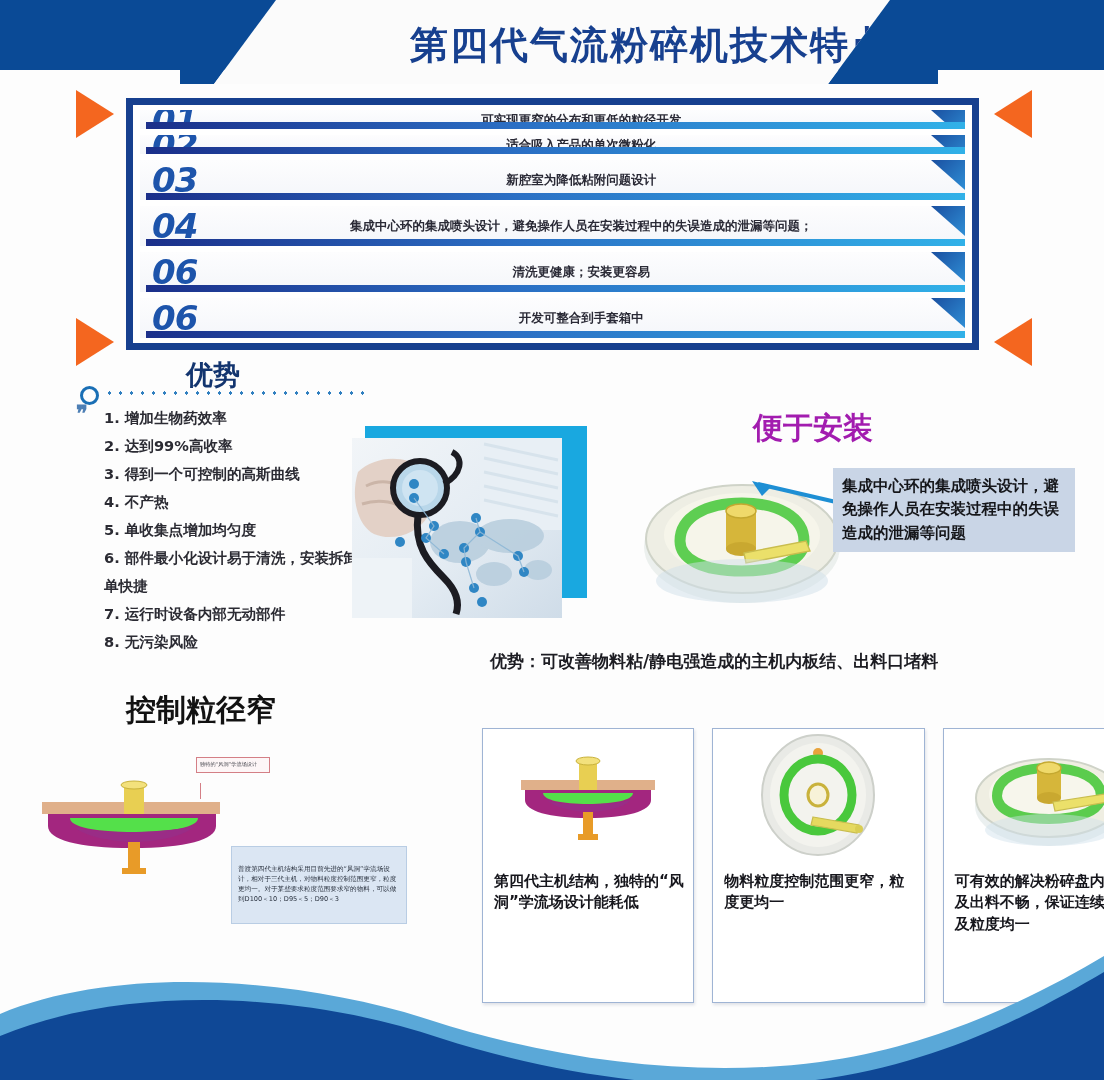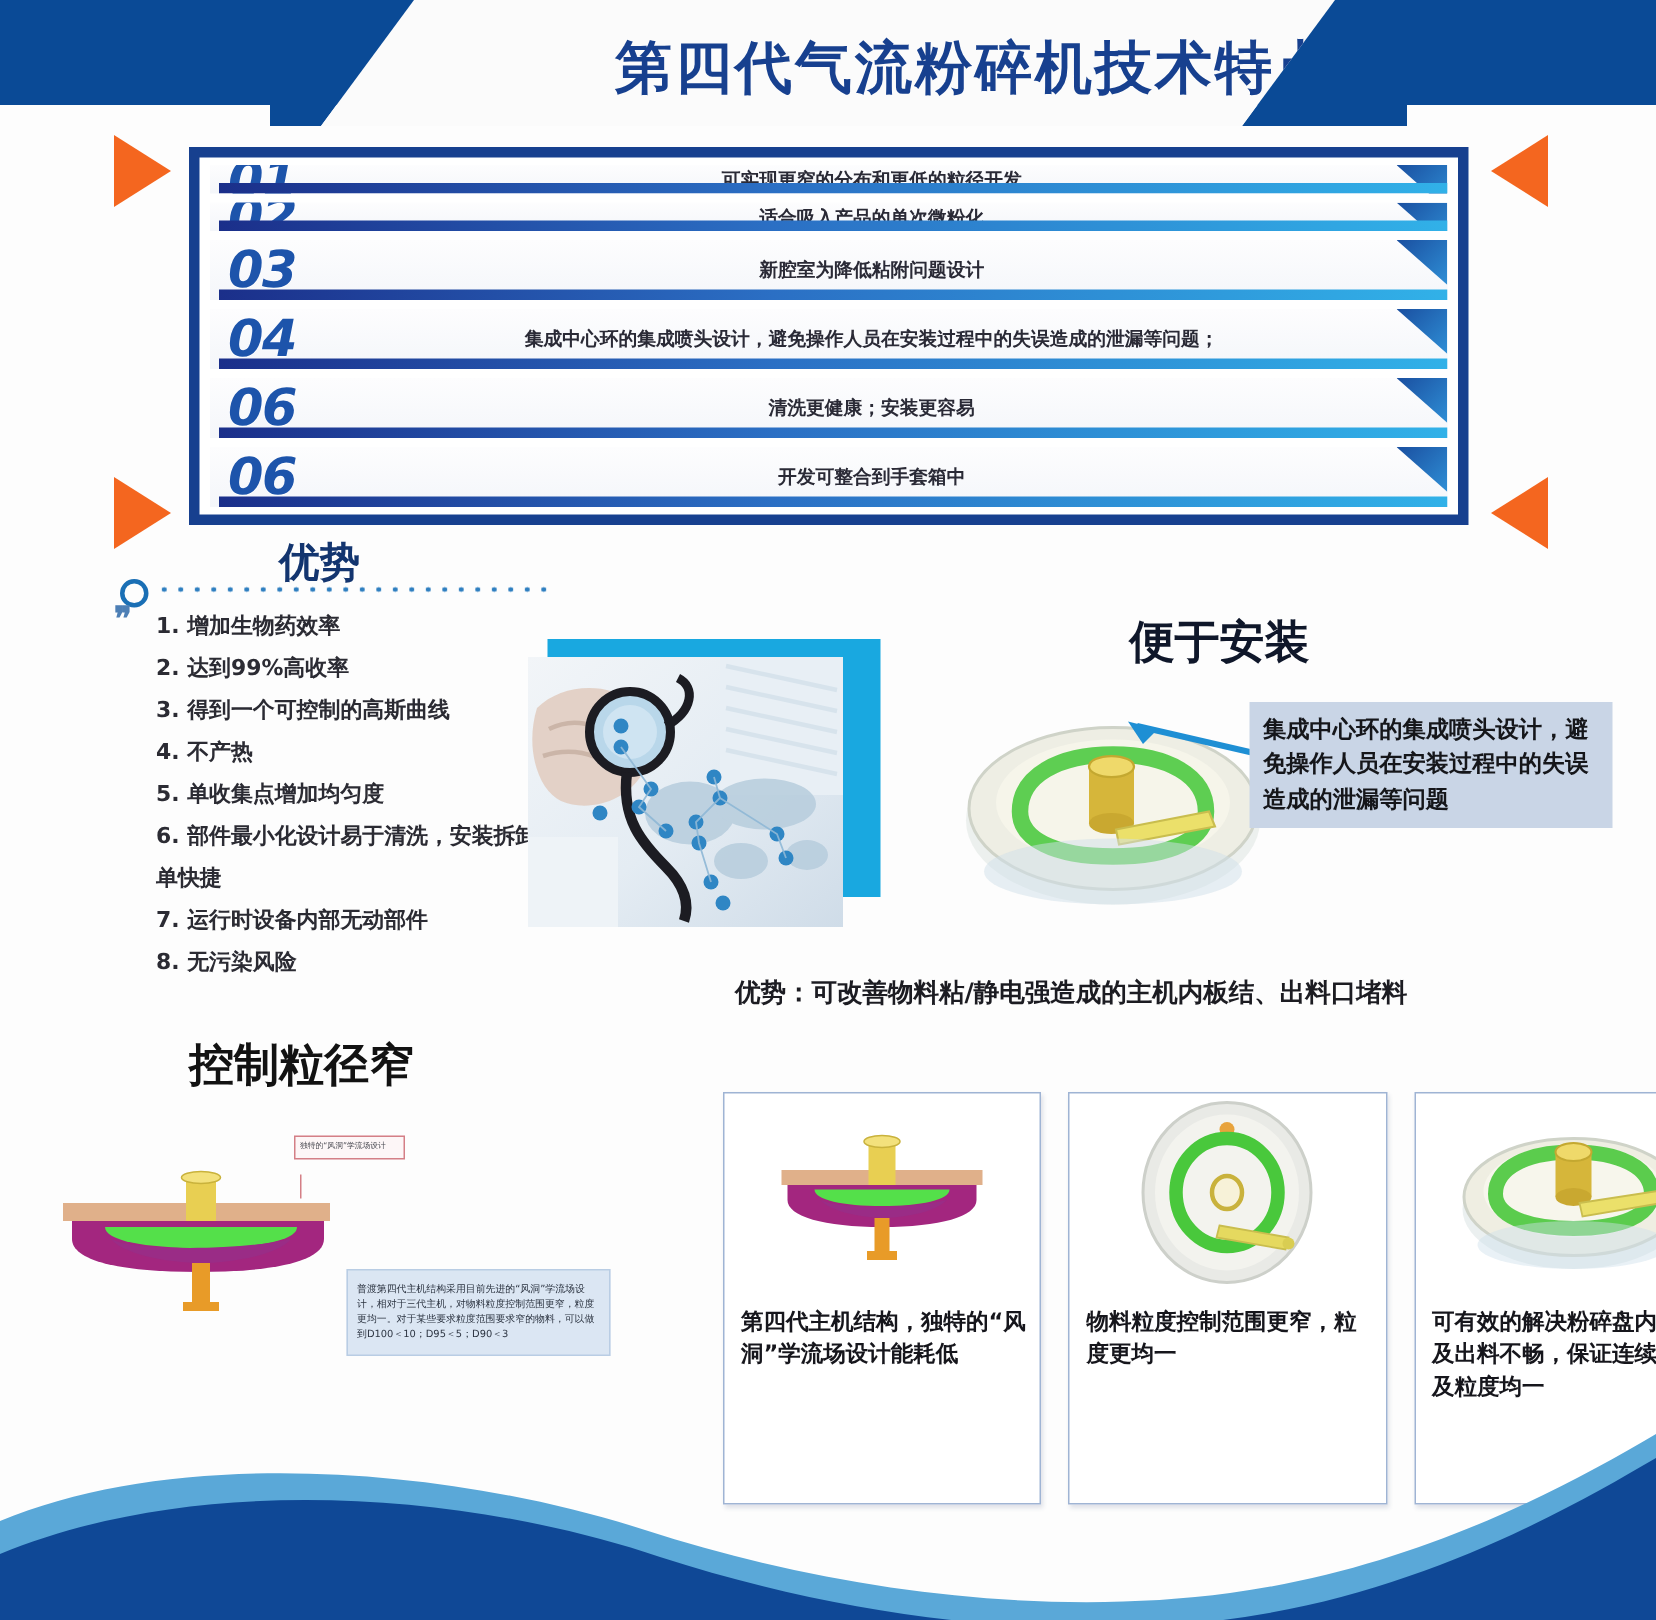--- a/index.html
+++ b/index.html
@@ -105,21 +105,21 @@
   
   .photo-accent{position:absolute;left:365px;top:426px;width:222px;height:172px;background:#19a8e0;}
   .photo{
     position:absolute;left:352px;top:438px;width:210px;height:180px;overflow:hidden;
     background:#cfdbe6;
   }
   .photo svg{display:block;}
 
   
   .install-head{
-    position:absolute;left:753px;top:408px;font-size:30px;font-weight:bold;color:#0f172a;
+    position:absolute;left:753px;top:408px;font-size:30px;font-weight:bold;color:#a21caf;
     font-family:"DejaVu Sans","Liberation Sans",sans-serif;
   }
   .disc1{position:absolute;left:640px;top:455px;width:210px;height:160px;}
   .callout{
     position:absolute;left:833px;top:468px;width:242px;
     background:#c9d5e6;padding:7px 9px;box-sizing:border-box;
     font-size:15.5px;line-height:1.5;color:#15161a;font-weight:600;
     font-family:"DejaVu Sans","Liberation Sans",sans-serif;
   }
   .callout-arrow{position:absolute;left:748px;top:478px;width:92px;height:28px;}
@@ -138,21 +138,21 @@
   .redlabel{
     position:absolute;left:196px;top:757px;width:74px;
     border:1px solid #d47f86;background:#fdf6f7;
     font-size:5.2px;line-height:1.45;color:#4a4a52;padding:3px 3px;box-sizing:border-box;
     font-family:"DejaVu Sans","Liberation Sans",sans-serif;
   }
   .redlabel-stem{position:absolute;left:200px;top:783px;width:1px;height:16px;background:#d47f86;}
   .sec1{position:absolute;left:34px;top:780px;width:200px;height:100px;}
   .bluebox{
     position:absolute;left:231px;top:846px;width:176px;
-    background:#dbe6f3;border:1px solid #b9cde4;padding:8px 6px;box-sizing:border-box;
+    background:#dbe6f3;border:1px solid #b9cde4;padding:18px 6px;box-sizing:border-box;
     font-size:6.6px;line-height:1.5;color:#2b3340;
     font-family:"DejaVu Sans","Liberation Sans",sans-serif;
   }
 
   
   .pcards{position:absolute;left:482px;top:728px;width:673px;height:275px;
     display:grid;grid-template-columns:repeat(3,1fr);gap:18px;}
   .pcard{
     position:relative;border:1.5px solid #9fb4d4;background:#ffffff;
     box-sizing:border-box;display:flex;flex-direction:column;

